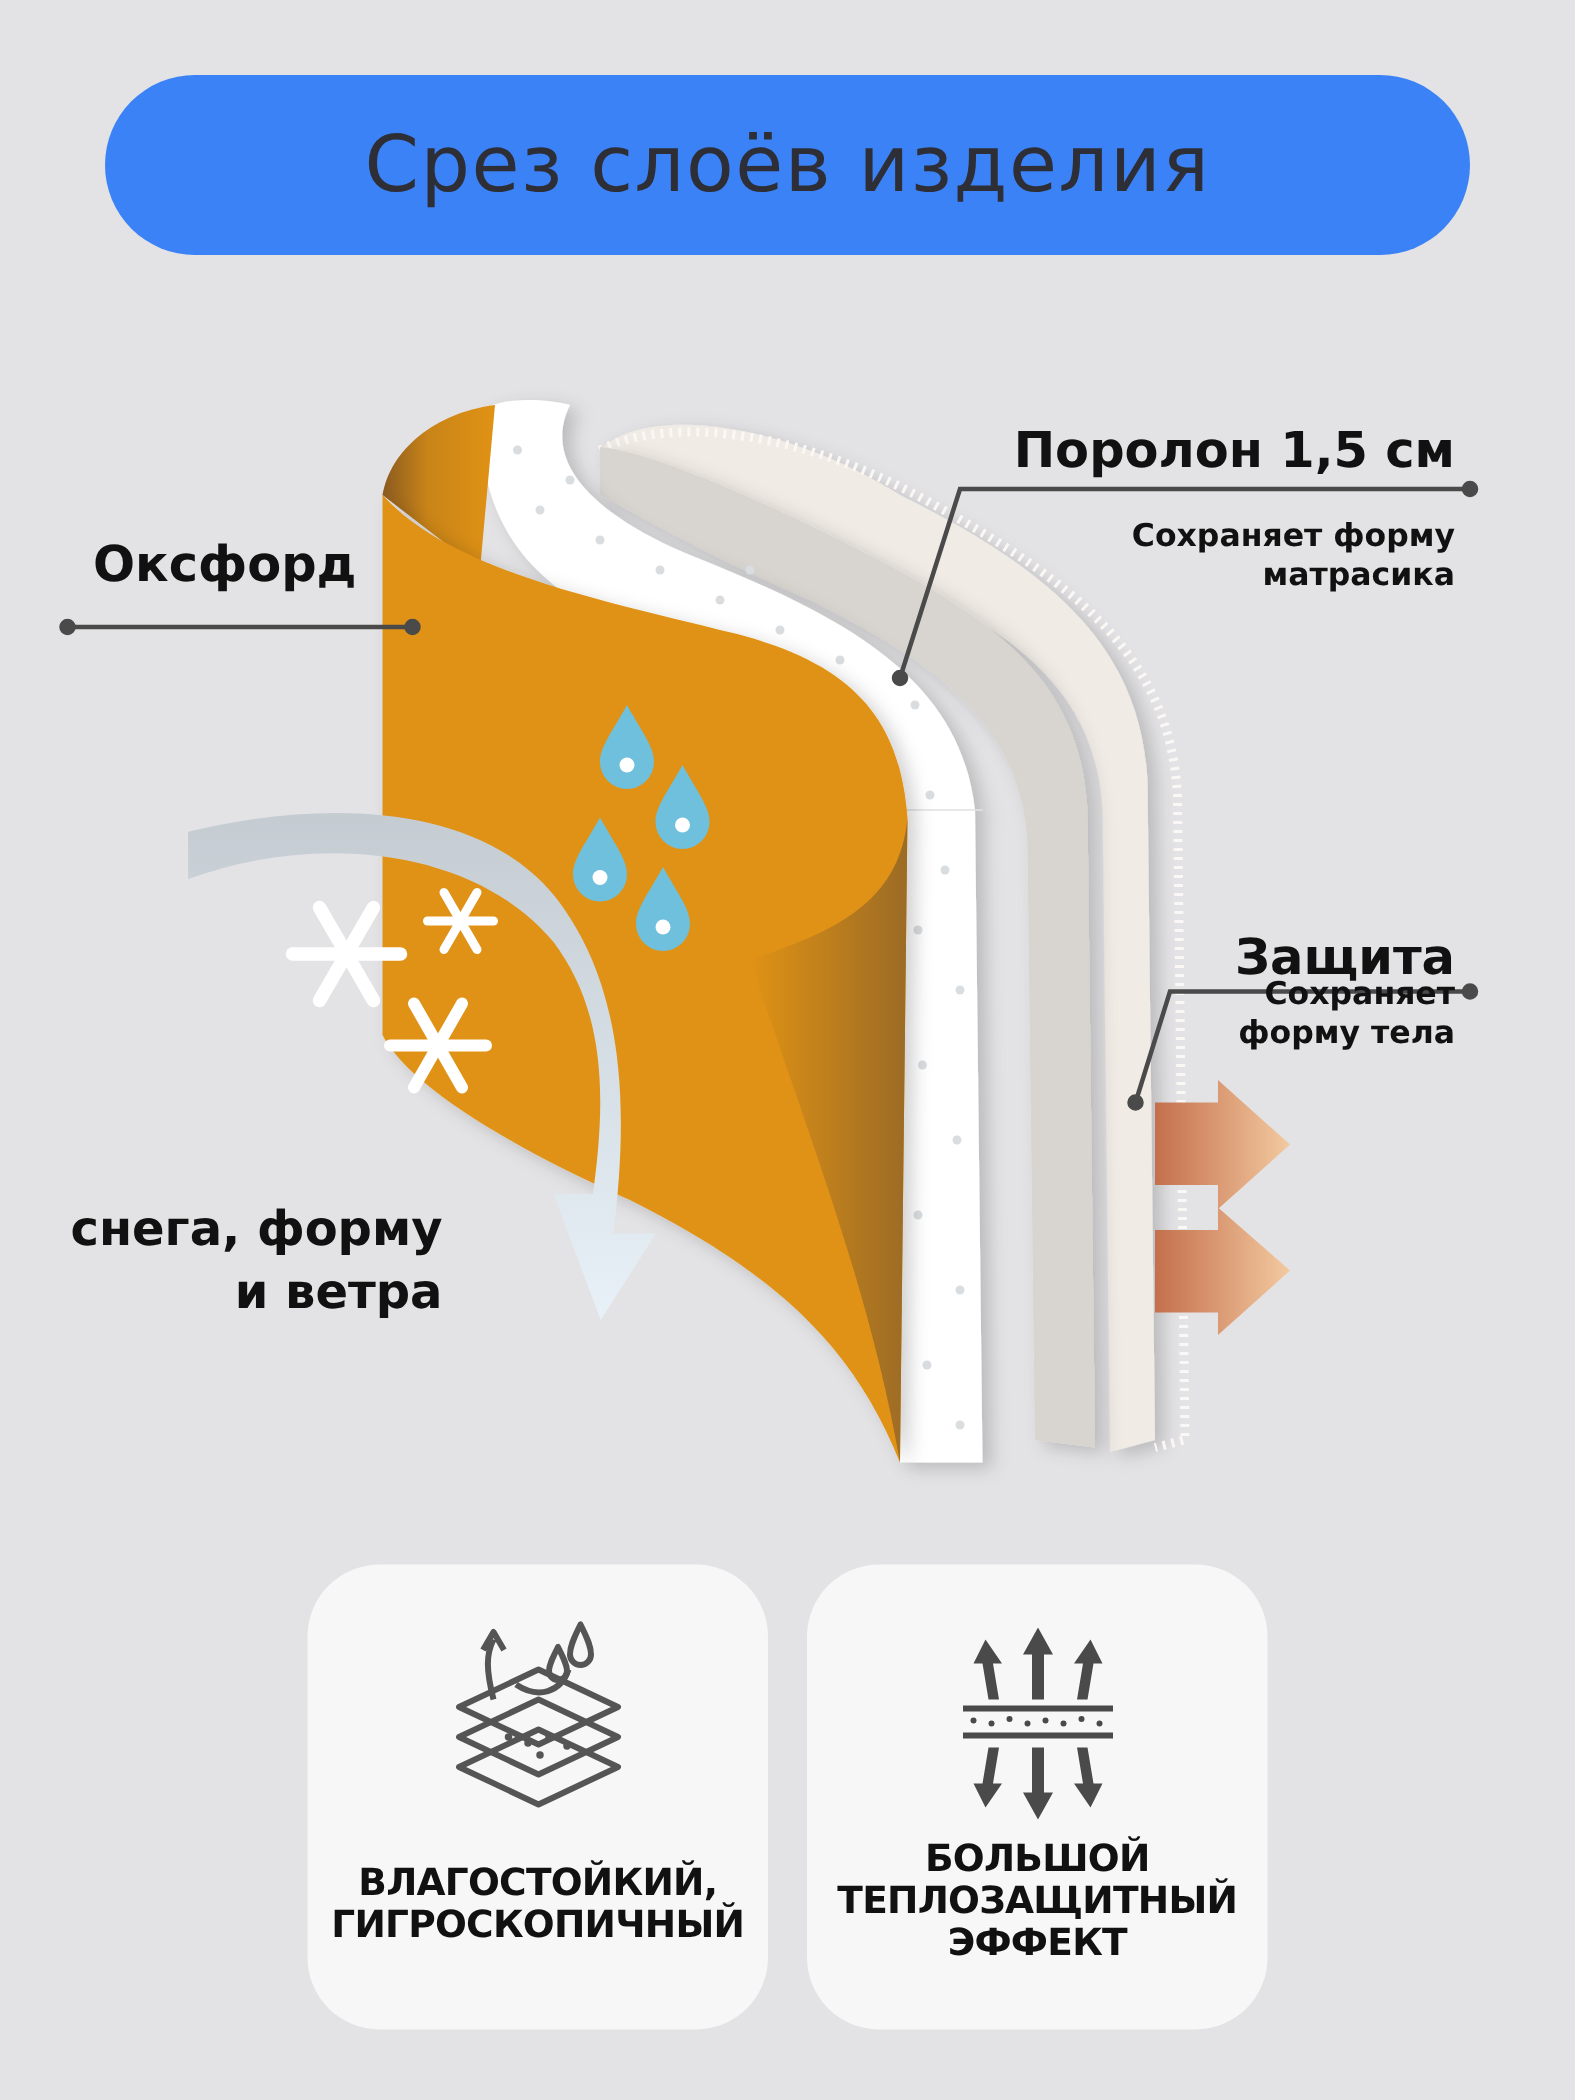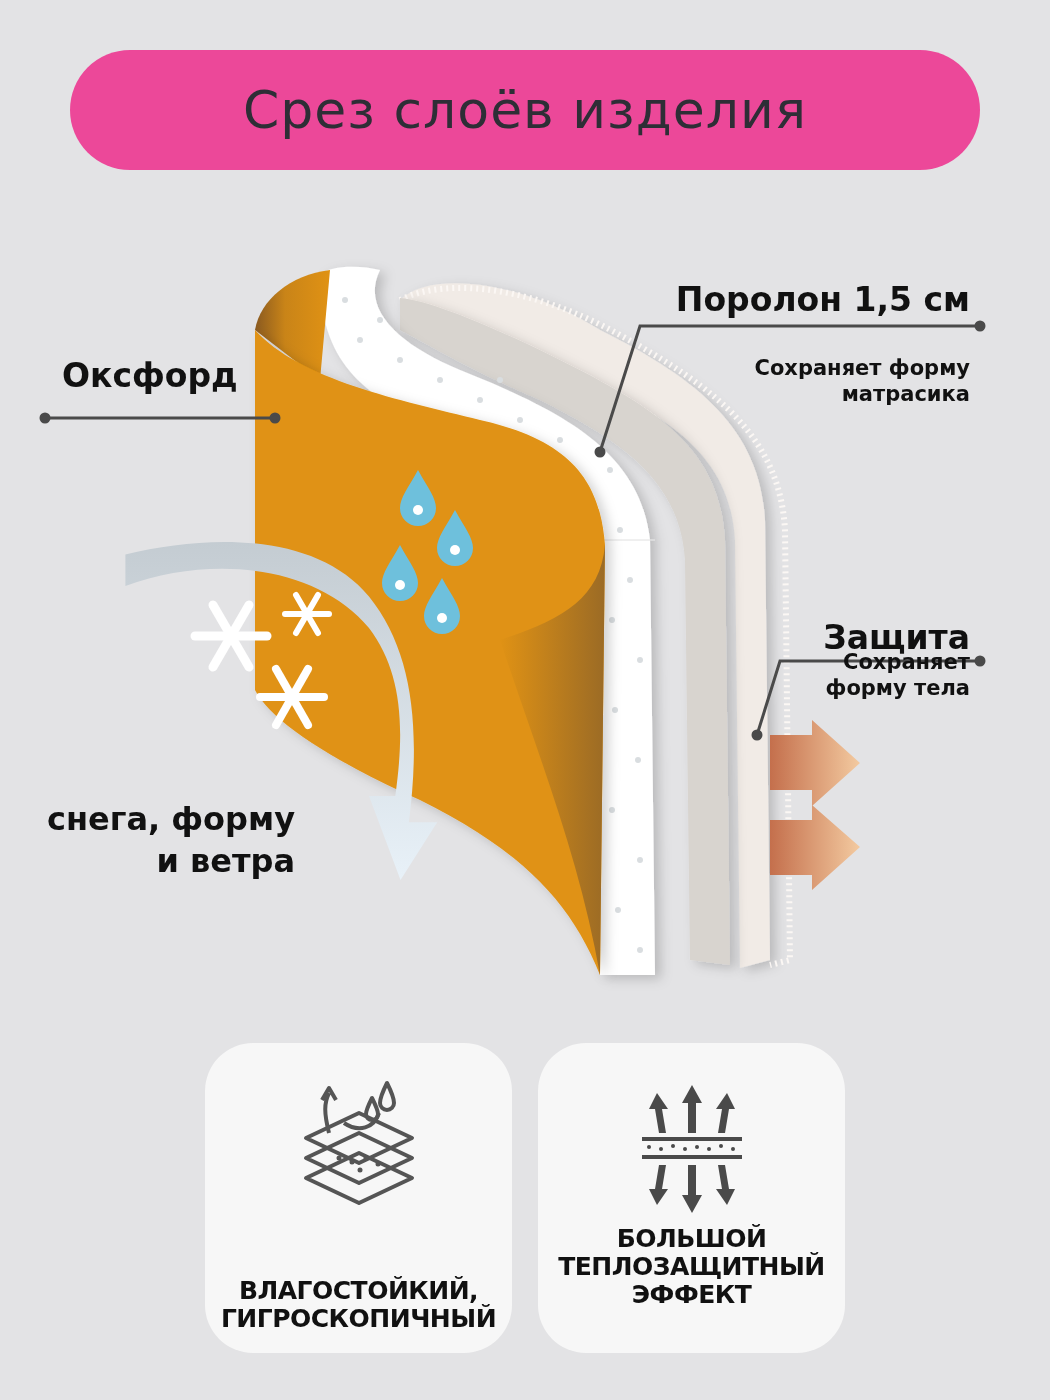--- a/index.html
+++ b/index.html
@@ -1,17 +1,17 @@
 <!DOCTYPE html>
 <html><head>
 <meta charset="utf-8">
 <style>
   html, body { margin:0; padding:0; }
   body { width:1050px; height:1400px; background:#e3e3e5; position:relative; overflow:hidden; font-family:"DejaVu Sans", sans-serif; color:#111; }
-  .title-pill { position:absolute; left:70px; top:50px; width:910px; height:120px; background:#ec4899; border-radius:60px; display:flex; align-items:center; justify-content:center; }
+  .title-pill { position:absolute; left:70px; top:50px; width:910px; height:120px; background:#3b82f6; border-radius:60px; display:flex; align-items:center; justify-content:center; }
   .title-pill span { font-size:52px; color:#2e2e36; letter-spacing:1px; }
   .illus { position:absolute; left:0; top:0; width:1050px; height:1000px; }
   .label { position:absolute; font-weight:bold; color:#111; }
   .lbl-head { font-size:33px; }
   .lbl-sub { font-size:21px; text-align:right; line-height:26px; }
   .card { position:absolute; top:1043px; width:307px; height:310px; background:#f7f7f7; border-radius:48px; }
   .card .icon { position:absolute; left:50%; transform:translateX(-50%); }
   .card .caption { position:absolute; left:0; right:0; text-align:center; font-weight:bold; font-size:25px; line-height:28px; color:#111; letter-spacing:-0.5px; }
 </style>
 </head>
@@ -131,21 +131,21 @@
       <circle cx="600" cy="452" r="4"></circle>
       <circle cx="980" cy="326" r="4"></circle>
     <polyline points="757,735 780,661 980,661" fill="none"></polyline>
       <circle cx="757" cy="735" r="4"></circle>
       <circle cx="980" cy="661" r="4"></circle>
   </g>
 </svg>
 
 <div class="label lbl-head" style="left:62px; top:356px;">Оксфорд</div>
 <div class="label lbl-head" style="right:80px; top:280px;">Поролон 1,5 см</div>
-<div class="label lbl-sub" style="right:80px; top:355px;">
+<div class="label lbl-sub" style="right:80px; top:344px;">
   <div>Сохраняет форму</div>
   <div>матрасика</div>
 </div>
 <div class="label lbl-head" style="right:80px; top:618px;">Защита</div>
 <div class="label lbl-sub" style="right:80px; top:649px;">
   <div>Сохраняет</div>
   <div>форму тела</div>
 </div>
 <div class="label" style="right:755px; top:798px; font-size:32px; line-height:42px; text-align:right;">
   <div>снега, форму</div>
@@ -164,21 +164,21 @@
       <path d="M93 5 C88 15 86 20 86 25 A7 7 0 0 0 100 25 C100 20 98 15 93 5 Z"></path>
     </g>
     <g fill="#555">
         <circle cx="45" cy="80" r="2.5"></circle>
         <circle cx="58" cy="84" r="2.5"></circle>
         <circle cx="72" cy="80" r="2.5"></circle>
         <circle cx="84" cy="86" r="2.5"></circle>
         <circle cx="66" cy="92" r="2.5"></circle>
       </g>
   </svg>
-  <div class="caption" style="top:198px;margin-top:36px;">
+  <div class="caption" style="top:198px;">
     <div>ВЛАГОСТОЙКИЙ,</div>
     <div>ГИГРОСКОПИЧНЫЙ</div>
   </div>
 </div>
 
 <div class="card" style="left:538px;">
   <svg class="icon" style="top:42px;" width="110" height="130" viewBox="0 0 110 130">
     <g fill="#4a4a4a">
       <rect x="5" y="52" width="100" height="4"></rect>
         <rect x="5" y="70" width="100" height="4"></rect>

